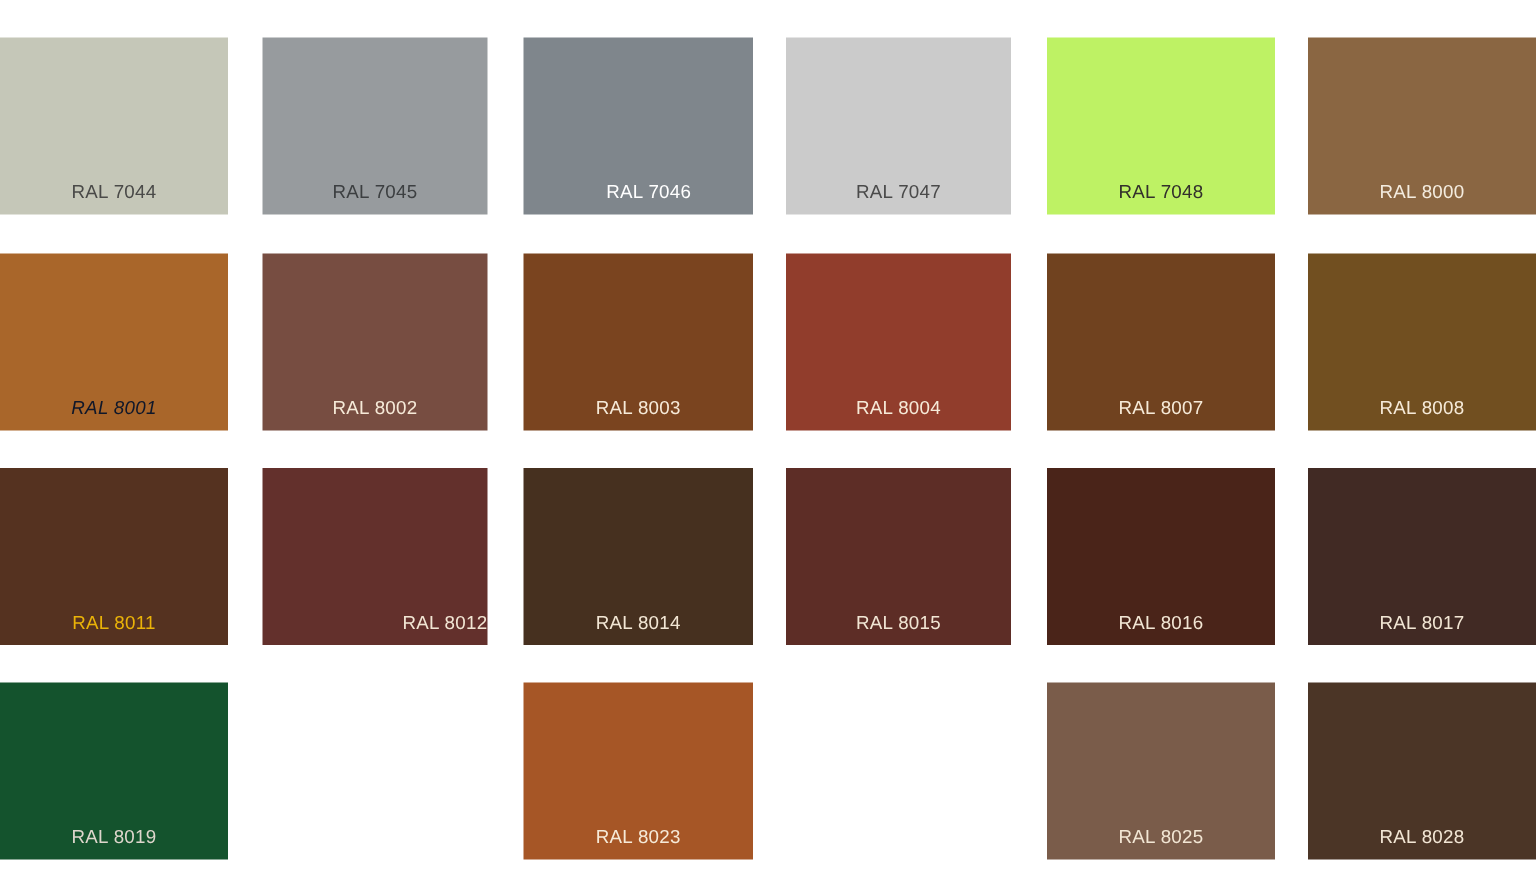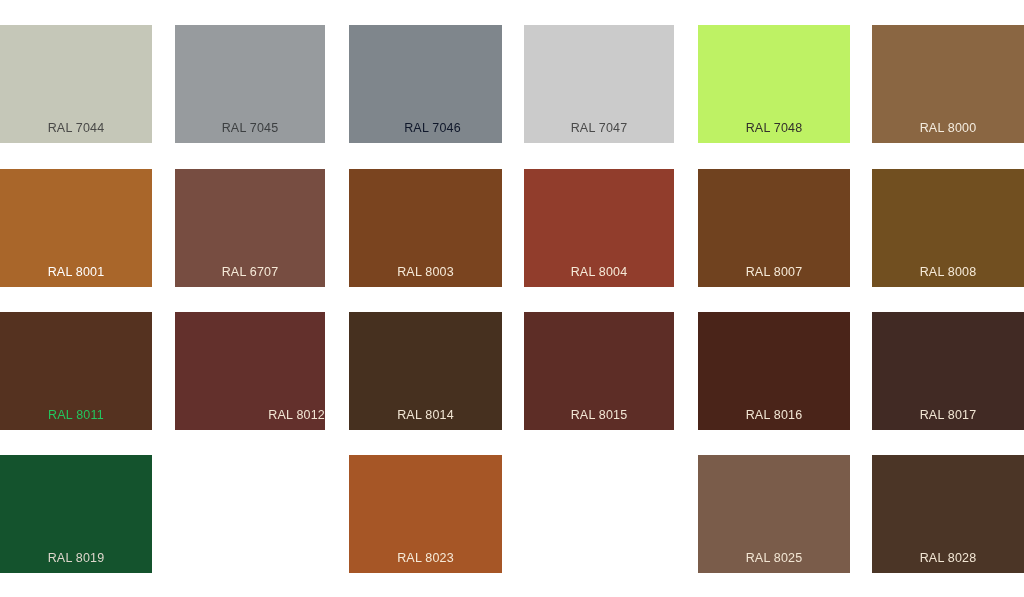--- a/index.html
+++ b/index.html
@@ -48,51 +48,51 @@
 <body>
 
 <div id="swatch-grid">
     <div class="swatch" style="left: 0px; top: 25px; width: 152px; height: 118px; background: rgb(197, 199, 184);">
       <div class="swatch-label" style="color: rgb(74, 74, 72);">RAL 7044</div>
     </div>
     <div class="swatch" style="left: 175px; top: 25px; width: 150px; height: 118px; background: rgb(151, 155, 158);">
       <div class="swatch-label" style="color: rgb(60, 63, 65);">RAL 7045</div>
     </div>
     <div class="swatch" style="left: 349px; top: 25px; width: 153px; height: 118px; background: rgb(127, 134, 140);">
-      <div class="swatch-label" style="color: #0f172a; margin-left: 14px;">RAL 7046</div>
+      <div class="swatch-label" style="color: #ffffff; margin-left: 14px;">RAL 7046</div>
     </div>
     <div class="swatch" style="left: 524px; top: 25px; width: 150px; height: 118px; background: rgb(203, 203, 203);">
       <div class="swatch-label" style="color: rgb(74, 74, 74);">RAL 7047</div>
     </div>
     <div class="swatch" style="left: 698px; top: 25px; width: 152px; height: 118px; background: #bef264; padding-left: 24px;">
       <div class="swatch-label" style="color: rgb(51, 48, 44);">RAL 7048</div>
     </div>
     <div class="swatch" style="left: 872px; top: 25px; width: 152px; height: 118px; background: rgb(138, 102, 66);">
       <div class="swatch-label" style="color: rgb(244, 236, 223);">RAL 8000</div>
     </div>
     <div class="swatch" style="left: 0px; top: 169px; width: 152px; height: 118px; background: rgb(169, 102, 42);">
-      <div class="swatch-label" style="color: #ffffff;">RAL 8001</div>
+      <div class="swatch-label" style="color: #0f172a; font-style: italic;">RAL 8001</div>
     </div>
     <div class="swatch" style="left: 175px; top: 169px; width: 150px; height: 118px; background: rgb(119, 77, 65);">
-      <div class="swatch-label" style="color: rgb(246, 234, 216);">RAL 6707</div>
+      <div class="swatch-label" style="color: rgb(246, 234, 216);">RAL 8002</div>
     </div>
     <div class="swatch" style="left: 349px; top: 169px; width: 153px; height: 118px; background: rgb(122, 68, 31);">
       <div class="swatch-label" style="color: rgb(246, 234, 216);">RAL 8003</div>
     </div>
     <div class="swatch" style="left: 524px; top: 169px; width: 150px; height: 118px; background: rgb(145, 61, 44);">
       <div class="swatch-label" style="color: rgb(246, 234, 216);">RAL 8004</div>
     </div>
     <div class="swatch" style="left: 698px; top: 169px; width: 152px; height: 118px; background: rgb(112, 66, 31);">
       <div class="swatch-label" style="color: rgb(246, 234, 216);">RAL 8007</div>
     </div>
     <div class="swatch" style="left: 872px; top: 169px; width: 152px; height: 118px; background: rgb(113, 79, 32);">
       <div class="swatch-label" style="color: rgb(246, 234, 216);">RAL 8008</div>
     </div>
     <div class="swatch" style="left: 0px; top: 312px; width: 152px; height: 118px; background: rgb(85, 50, 32);">
-      <div class="swatch-label" style="color: #22c55e;">RAL 8011</div>
+      <div class="swatch-label" style="color: #eab308;">RAL 8011</div>
     </div>
     <div class="swatch" style="left: 175px; top: 312px; width: 150px; height: 118px; background: rgb(99, 48, 44);">
       <div class="swatch-label" style="color: rgb(242, 230, 212); text-align: right;">RAL 8012</div>
     </div>
     <div class="swatch" style="left: 349px; top: 312px; width: 153px; height: 118px; background: rgb(70, 48, 31);">
       <div class="swatch-label" style="color: rgb(242, 230, 212);">RAL 8014</div>
     </div>
     <div class="swatch" style="left: 524px; top: 312px; width: 150px; height: 118px; background: rgb(93, 45, 38);">
       <div class="swatch-label" style="color: rgb(242, 230, 212);">RAL 8015</div>
     </div>

